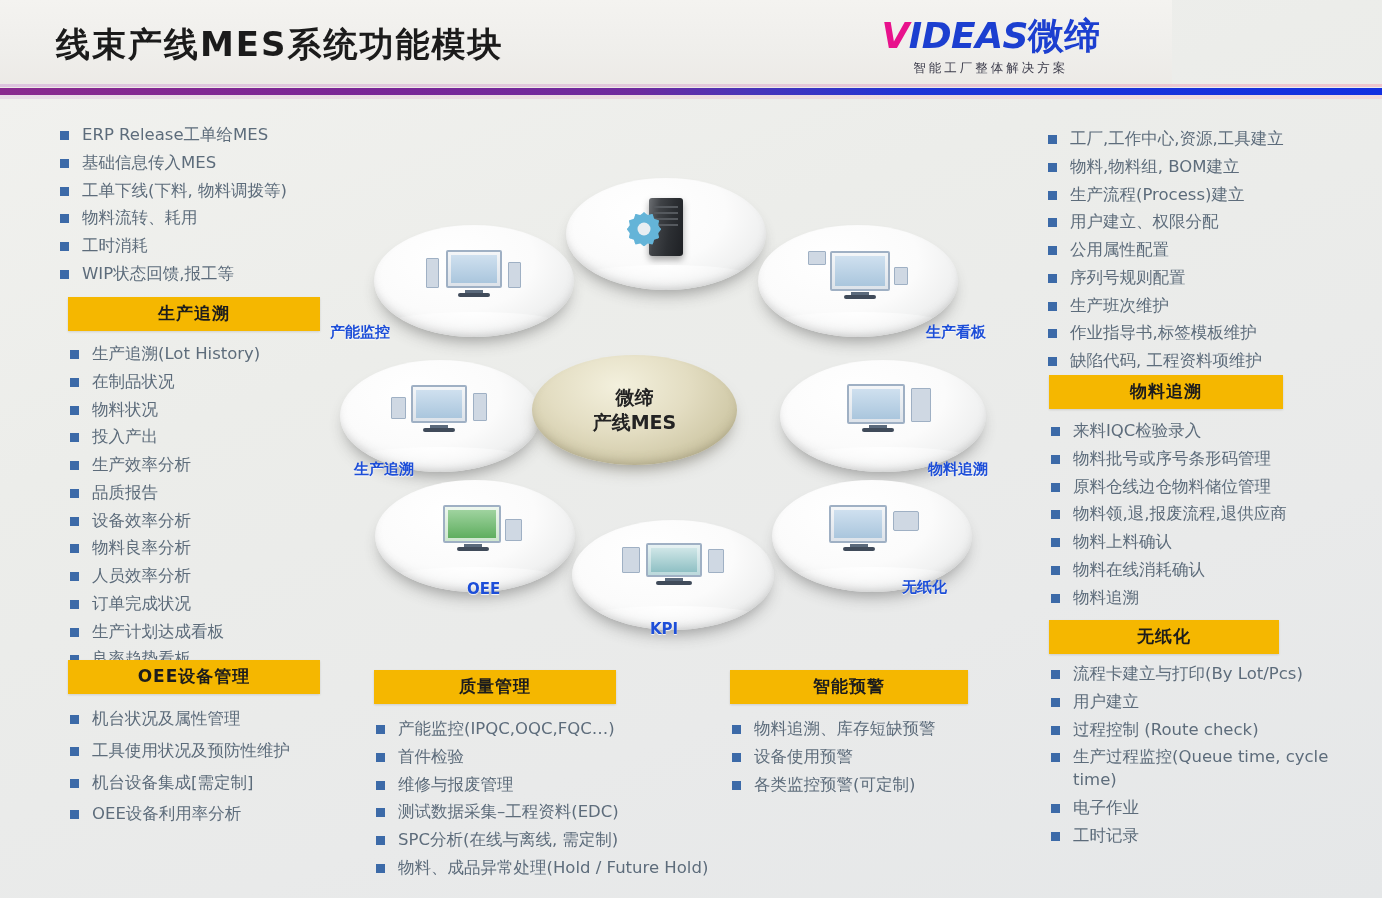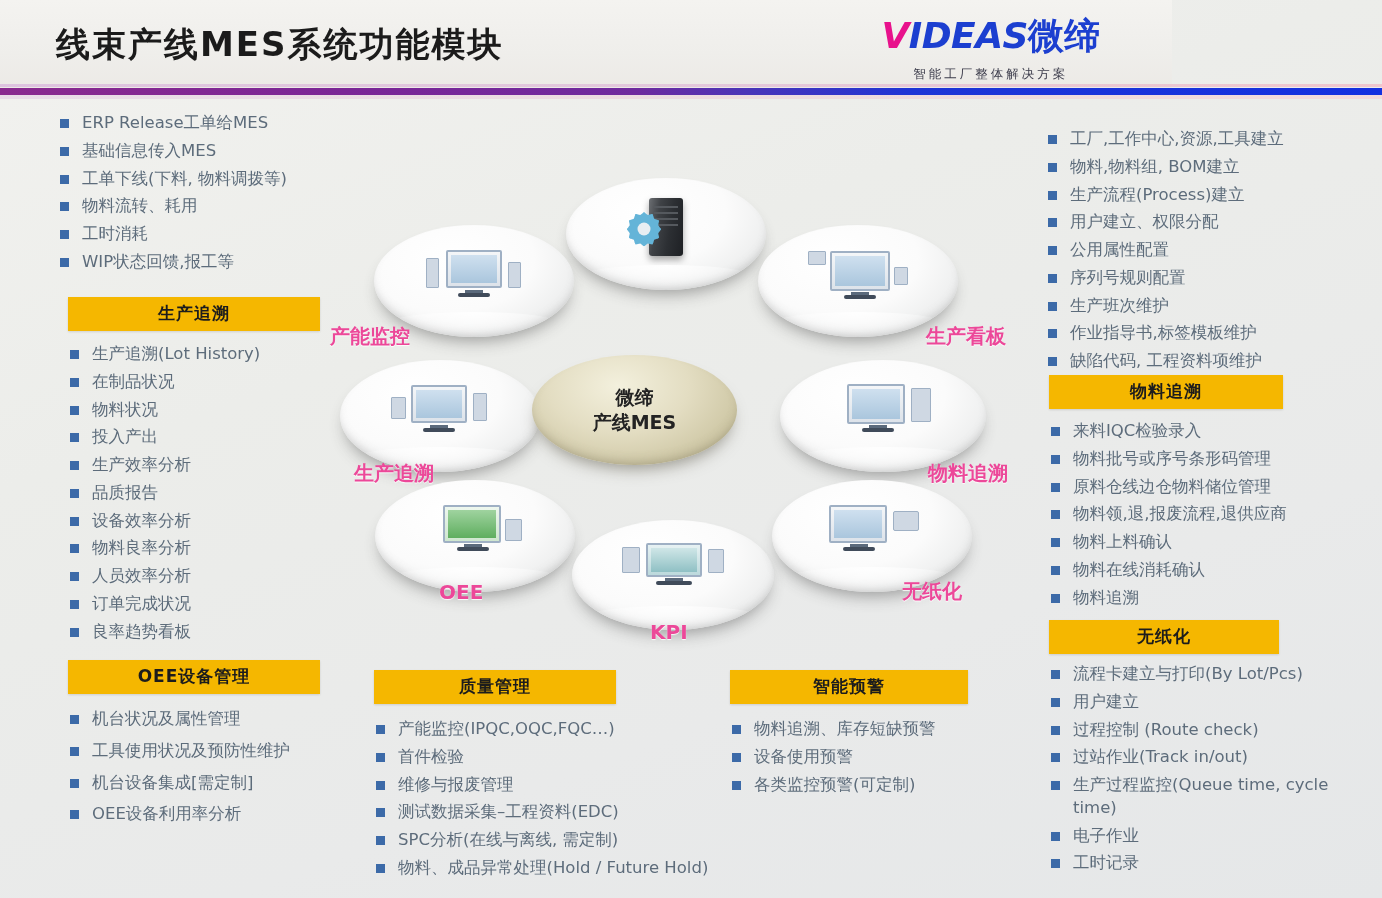--- a/index.html
+++ b/index.html
@@ -27,21 +27,21 @@
   #logo-wrap { position:absolute; right:72px; top:18px; text-align:center; }
   #logo-main {
     font-size:36px; font-weight:800; font-style:italic;
     letter-spacing:-0.5px; line-height:1;
     font-family:"DejaVu Sans","Liberation Sans",sans-serif;
   }
   #logo-v { color:#e8128c; }
   #logo-ideas { color:#1c3fd0; }
   #logo-cn { color:#1c3fd0; font-style:normal; font-weight:700; letter-spacing:0; }
   #logo-tag {
-    margin-top:12px; font-size:12.5px; color:#3b3b4a; letter-spacing:3px;
+    margin-top:6px; font-size:12.5px; color:#3b3b4a; letter-spacing:3px;
     font-family:"DejaVu Sans","Liberation Sans",sans-serif;
   }
   #header-rule {
     position:absolute; left:0; top:88px; width:1382px; height:7px;
     background: linear-gradient(90deg,
         #8a2a8f 0%, #7b2596 25%, #6f2a9e 46%,
         #4a34b8 54%, #1f35d6 66%, #1430e0 100%);
   }
   #header-rule-glow {
     position:absolute; left:0; top:84px; width:1382px; height:3px;
@@ -86,21 +86,21 @@
     box-shadow: 0 10px 16px -6px rgba(60,60,60,.45),
                 inset 0 -6px 10px -4px rgba(120,120,120,.35);
     overflow:hidden;
   }
   .disc::after{
     content:""; position:absolute; left:4%; right:4%; bottom:-2%; height:24%;
     border-radius:50%;
     background:radial-gradient(ellipse at 50% 0%, rgba(255,255,255,.9), rgba(210,212,214,0) 70%);
   }
   .nlabel {
-    position:absolute; color:#ec4899; font-weight:700; font-size:20px;
+    position:absolute; color:#1d4ed8; font-weight:700; font-size:15px;
     text-shadow:0 1px 1px rgba(255,255,255,.9);
     white-space:nowrap;
     font-family:"DejaVu Sans","Liberation Sans",sans-serif;
   }
   #center-node {
     position:absolute; left:212px; top:205px; width:205px; height:110px;
     border-radius:50%;
     background: radial-gradient(ellipse at 42% 28%, #f3f0dd 0%, #e3ddc2 42%, #cfc8a6 74%, #b8b08c 100%);
     box-shadow: 0 10px 15px -6px rgba(80,76,60,.5), inset 0 -6px 12px -5px rgba(110,105,80,.45);
     display:flex; flex-direction:column; align-items:center; justify-content:center;
@@ -150,21 +150,21 @@
       <span id="logo-v">V</span><span id="logo-ideas">IDEAS</span><span id="logo-cn">微缔</span>
     </div>
     <div id="logo-tag">智能工厂整体解决方案</div>
   </div>
 </div>
 <div id="header-rule-glow"></div>
 <div id="header-rule"></div>
 <div id="header-rule-glow2"></div>
 
 <div class="panel" style="left:58px; top:112px; width:300px;">
-  <ul class="blist" style="margin-top:0">
+  <ul class="blist" style="margin-top:12px">
     <li>ERP Release工单给MES</li>
     <li>基础信息传入MES</li>
     <li>工单下线(下料, 物料调拨等)</li>
     <li>物料流转、耗用</li>
     <li>工时消耗</li>
     <li>WIP状态回馈,报工等</li>
   </ul>
 </div>
 
 <div class="panel" style="left:68px; top:297px; width:252px;">
@@ -173,20 +173,21 @@
     <li>生产追溯(Lot History)</li>
     <li>在制品状况</li>
     <li>物料状况</li>
     <li>投入产出</li>
     <li>生产效率分析</li>
     <li>品质报告</li>
     <li>设备效率分析</li>
     <li>物料良率分析</li>
     <li>人员效率分析</li>
     <li>订单完成状况</li>
+    <li>生产计划达成看板</li>
     <li>良率趋势看板</li>
   </ul>
 </div>
 
 <div class="panel" style="left:68px; top:660px; width:252px;">
   <div class="cap">OEE设备管理</div>
   <ul class="blist" style="margin-top:14px">
     <li style="margin-bottom:9px">机台状况及属性管理</li>
     <li style="margin-bottom:9px">工具使用状况及预防性维护</li>
     <li style="margin-bottom:9px">机台设备集成[需定制]</li>
@@ -241,21 +242,20 @@
     <li>物料追溯</li>
   </ul>
 </div>
 
 <div class="panel" style="left:1049px; top:620px; width:230px;">
   <div class="cap">无纸化</div>
   <ul class="blist" style="margin-top:9px; width:320px">
     <li>流程卡建立与打印(By Lot/Pcs)</li>
     <li>用户建立</li>
     <li>过程控制 (Route check)</li>
-    <li>过站作业(Track in/out)</li>
     <li>生产过程监控(Queue time, cycle time)</li>
     <li>电子作业</li>
     <li>工时记录</li>
   </ul>
 </div>
 
 <div id="diagram">
 
   <div class="node" style="left:246px; top:28px;">
     <div class="disc" style="width:200px;height:112px;">
@@ -344,21 +344,21 @@
         <div style="position:relative;width:100px;height:52px;">
           <div class="mon" style="position:absolute;left:18px;top:2px;width:58px;height:38px;background:linear-gradient(180deg,#eef7ee,#cfe6cf);">
               <i class="scr" style="background:linear-gradient(180deg,#9fd39f,#5fae5f)"></i>
             </div>
           <div class="stand" style="position:absolute;left:39px;top:39px;"></div>
           <div class="base" style="position:absolute;left:32px;top:44px;"></div>
           <div class="chip" style="left:80px;top:16px;width:17px;height:22px;"></div>
         </div>
       </div>
     </div>
-    <div class="nlabel" style="left:64px; top:100px;">OEE</div>
+    <div class="nlabel" style="left:92px; top:100px;">OEE</div>
   </div>
 
   <div class="node" style="left:252px; top:370px;">
     <div class="disc" style="width:202px;height:110px;">
       <div class="art">
         <div style="position:relative;width:110px;height:50px;">
           <div class="mon" style="position:absolute;left:28px;top:0px;width:56px;height:34px;background:linear-gradient(180deg,#e7f2f3,#bcd9dc);">
               <i class="scr" style="background:linear-gradient(180deg,#cfe6e7,#8fc0c4)"></i>
             </div>
           <div class="stand" style="position:absolute;left:47px;top:33px;"></div>

